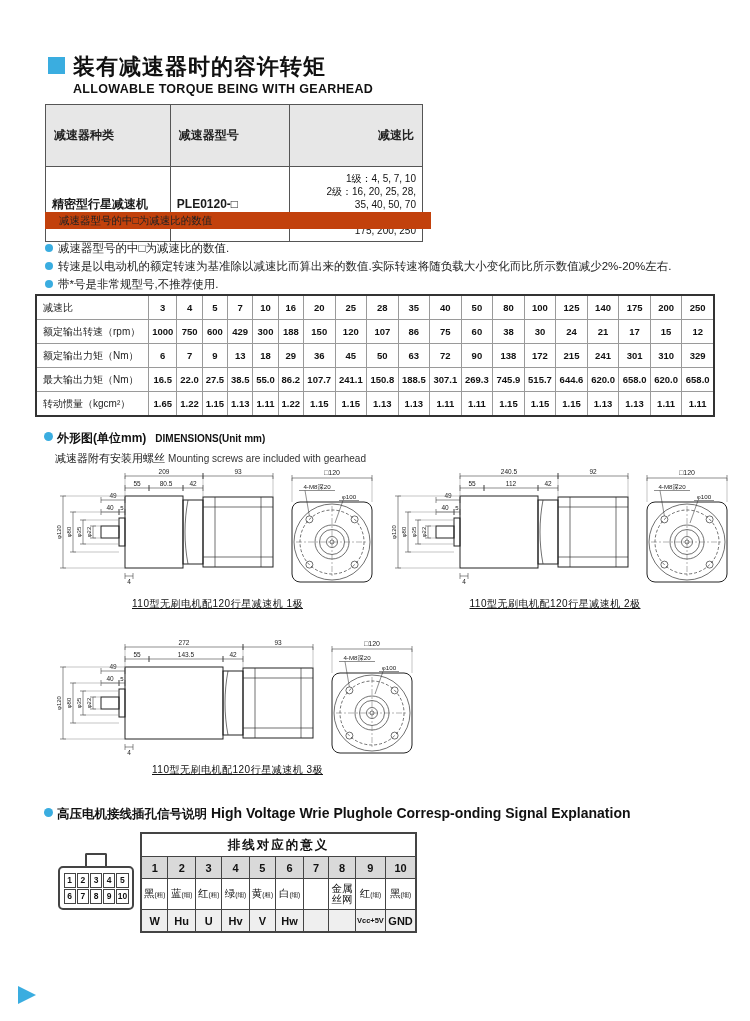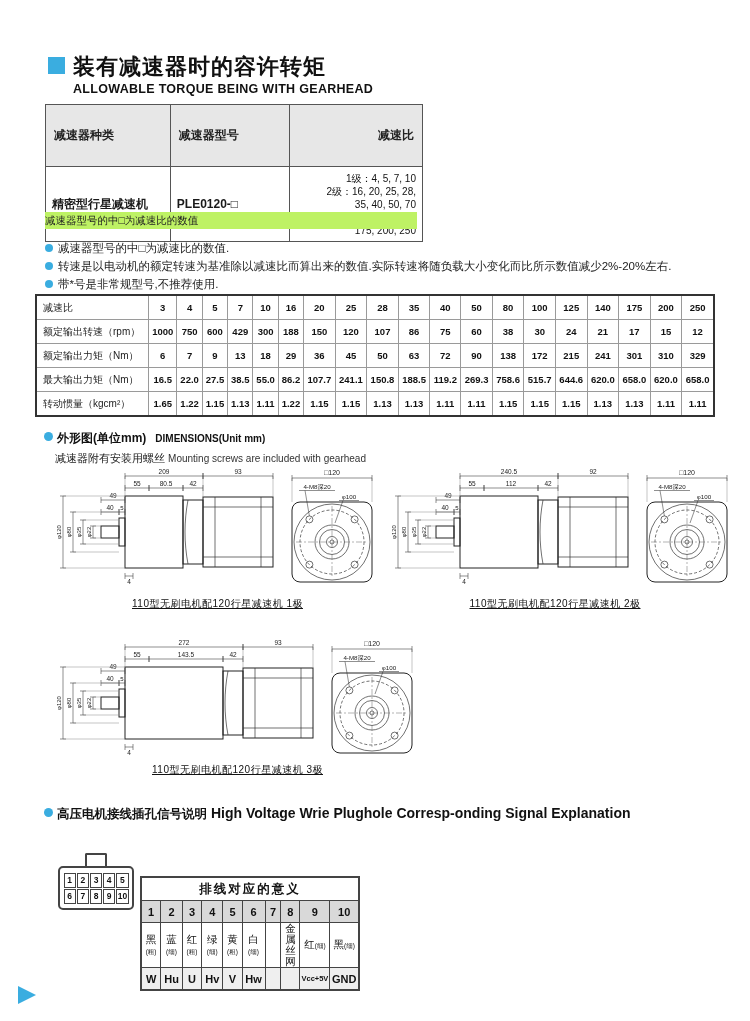--- a/index.html
+++ b/index.html
@@ -13,22 +13,22 @@
   .title-en{position:absolute;left:73px;top:82px;font-size:12.5px;font-weight:bold;letter-spacing:.3px;color:#111;}
 
   
   .ghtable{position:absolute;left:45px;top:104px;width:378px;border-collapse:collapse;}
   .ghtable td{border:1px solid #555;font-size:12px;vertical-align:middle;}
   .ghtable .hd{background:#e7e7e7;height:37px;padding:12px 8px;font-weight:bold;color:#222;}
   .ghtable .bd{background:#fff;height:70px;padding:2px 6px;}
   .r{text-align:right;}
   .ratio-lines{font-size:10px;line-height:13px;text-align:right;color:#111;}
   .model-cell{font-weight:bold;font-size:13px;}
-  .gh-footnote{position:absolute;left:45px;top:212px;width:372px;height:17px;background:#bef264;
-               font-size:10.5px;line-height:17px;padding-left:0;color:#222;}
+  .gh-footnote{position:absolute;left:45px;top:212px;width:372px;height:17px;background:#c2410c;
+               font-size:10.5px;line-height:17px;padding-left:14px;color:#222;}
 
   
   .notes{position:absolute;left:45px;top:239px;width:670px;}
   .note{font-size:11.5px;line-height:18px;color:#222;display:flex;align-items:baseline;}
   .note .dot{width:8px;height:8px;border-radius:50%;background:#3aade0;margin-right:5px;flex:0 0 auto;position:relative;top:0px;}
 
   
   .spec{position:absolute;left:35px;top:294px;width:680px;border-collapse:collapse;border:2px solid #333;}
   .spec td{border:1px solid #9a9a9a;height:21px;text-align:center;}
   .spec td.lbl{width:104px;text-align:left;padding-left:6px;font-size:10px;color:#222;white-space:nowrap;}
@@ -59,21 +59,21 @@
   .sig-cn{font-size:12.5px;font-weight:900;color:#111;}
   .sig-en{font-size:14px;font-weight:bold;margin-left:4px;color:#111;}
 
   .connector{position:absolute;left:58px;top:853px;width:76px;}
   .conn-tab{width:18px;height:11px;border:2px solid #444;border-bottom:none;margin:0 auto;border-radius:2px 2px 0 0;}
   .conn-body{border:2px solid #444;border-radius:5px;padding:4px 3px;background:#fff;}
   .conn-row{display:flex;justify-content:center;}
   .conn-cell{width:11px;height:13px;border:1px solid #444;margin:.5px;font-size:8.5px;font-weight:bold;
              display:flex;align-items:center;justify-content:center;color:#111;}
 
-  .pin-table{position:absolute;left:140px;top:832px;width:220px;border-collapse:collapse;border:2px solid #444;margin-top:44px;}
+  .pin-table{position:absolute;left:140px;top:832px;width:277px;border-collapse:collapse;border:2px solid #444;}
   .pin-table td{border:1px solid #444;text-align:center;vertical-align:middle;}
   .pt-title{height:20px;font-size:12.5px;font-weight:bold;letter-spacing:2px;color:#111;}
   .pt-num{height:19px;background:#d9d9d9;font-size:11px;font-weight:bold;color:#111;}
   .pt-color{height:30px;font-size:10.5px;color:#111;line-height:11px;padding:0 1px;}
   .pt-color .paren{font-size:6.5px;}
   .pt-sig{height:19px;background:#efefef;font-size:11px;font-weight:bold;color:#111;}
   .pt-sig.small{font-size:7.5px;}
 
   .corner-tri{position:absolute;left:18px;top:986px;width:0;height:0;
               border-left:18px solid #3aade0;border-top:9px solid transparent;border-bottom:9px solid transparent;}
@@ -201,23 +201,23 @@
           <td class="val">16.5</td>
           <td class="val">22.0</td>
           <td class="val">27.5</td>
           <td class="val">38.5</td>
           <td class="val">55.0</td>
           <td class="val">86.2</td>
           <td class="val">107.7</td>
           <td class="val">241.1</td>
           <td class="val">150.8</td>
           <td class="val">188.5</td>
-          <td class="val">119.2</td>
+          <td class="val">307.1</td>
           <td class="val">269.3</td>
-          <td class="val">758.6</td>
+          <td class="val">745.9</td>
           <td class="val">515.7</td>
           <td class="val">644.6</td>
           <td class="val">620.0</td>
           <td class="val">658.0</td>
           <td class="val">620.0</td>
           <td class="val">658.0</td>
         </tr>
         <tr>
           <td class="lbl">转动惯量（kgcm²）</td>
           <td class="val">1.65</td>

